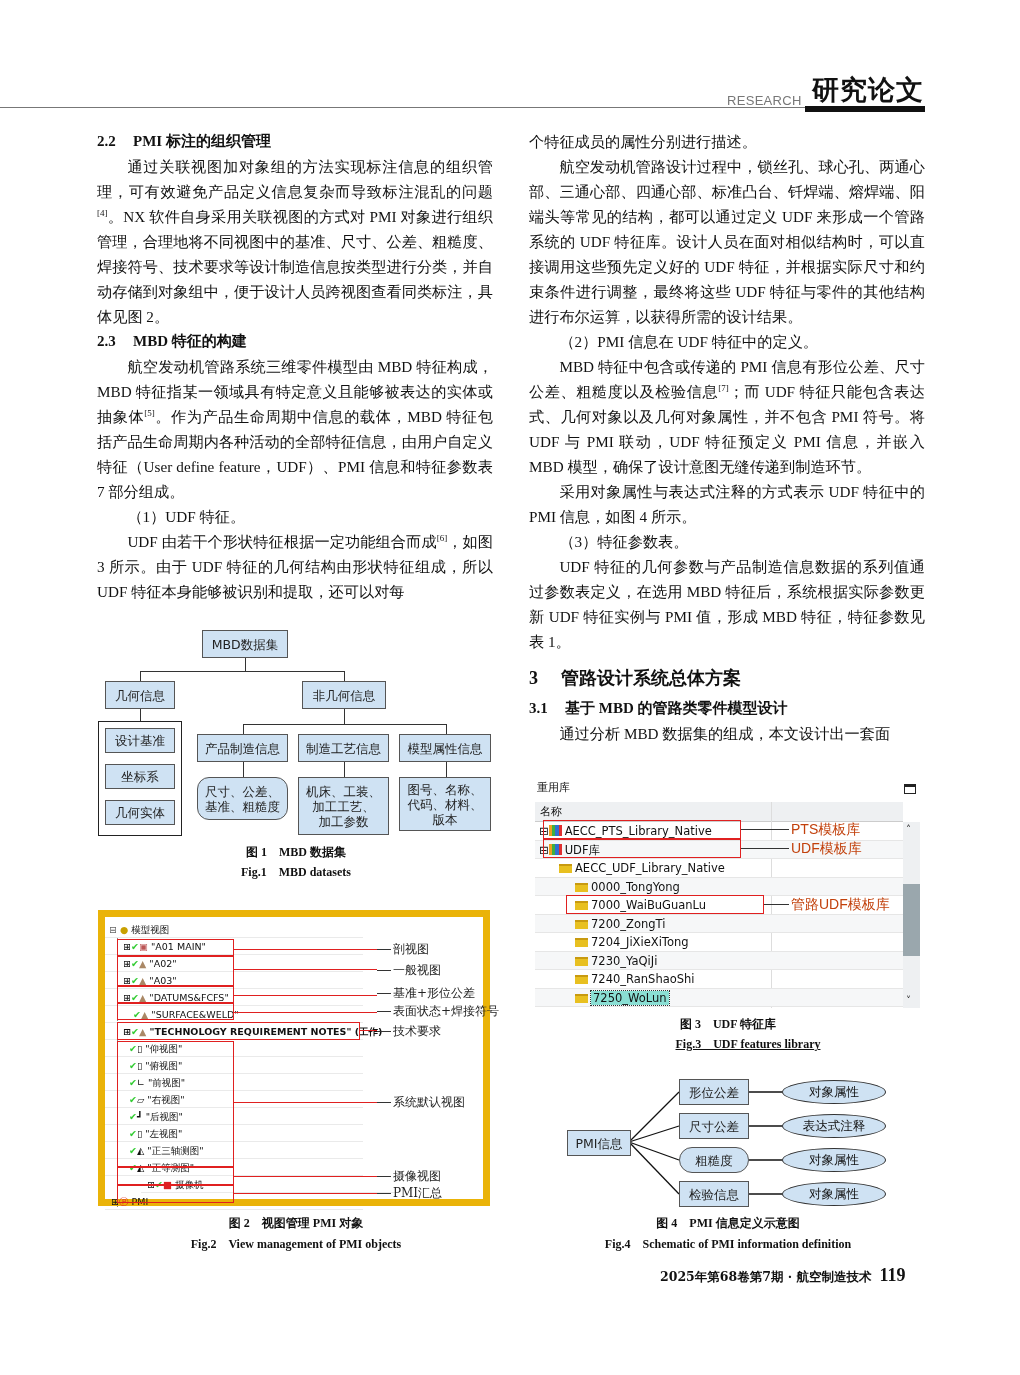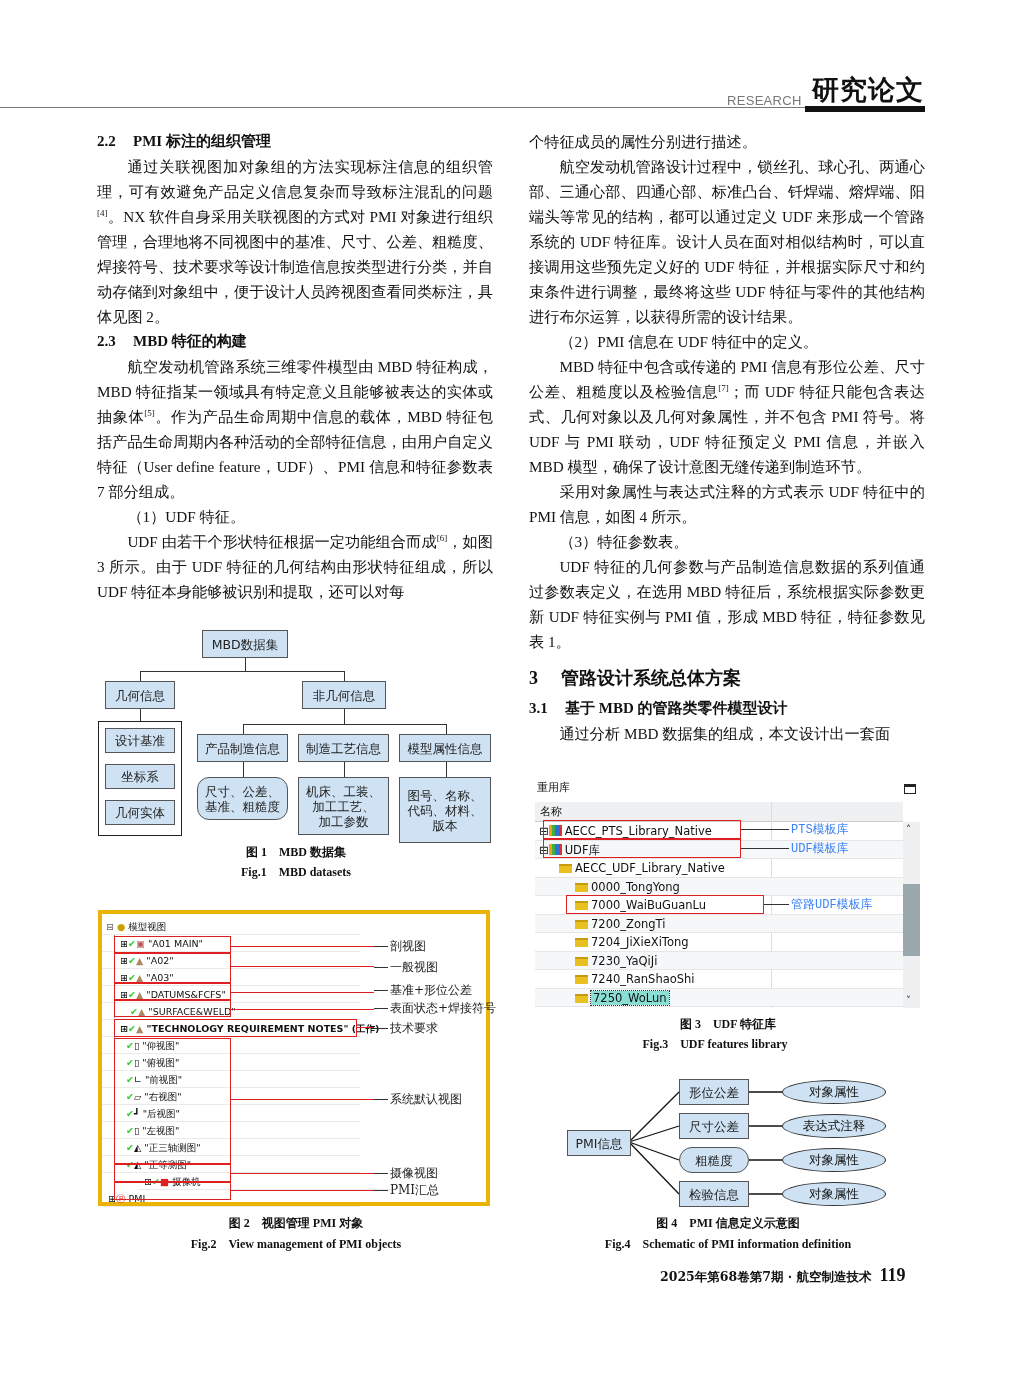--- a/index.html
+++ b/index.html
@@ -26,21 +26,21 @@
 
   
   .cap { position: absolute; text-align: center; font-size: 12px; font-weight: bold; line-height: 20px; }
 
   
   .fig1 { position: absolute; left: 96px; top: 628px; width: 400px; height: 210px; }
   .box { position: absolute; background: #cfe2f3; border: 1.5px solid #555; font-family: "DejaVu Sans", sans-serif; font-size: 12.5px; color: #222; display: flex; align-items: center; justify-content: center; text-align: center; line-height: 15px; }
   .ln { position: absolute; background: #333; }
 
   
-  .fig2 { position: absolute; left: 98px; top: 910px; width: 392px; height: 296px; border: 4px solid #eab308; background: #fff; }
+  .fig2 { position: absolute; left: 98px; top: 910px; width: 392px; height: 296px; border: 7px solid #eab308; background: #fff; }
   .tree2 { position: absolute; left: 0; top: 0; width: 258px; height: 294px; }
   .t2row { position: absolute; left: 0; width: 258px; height: 16.3px; border-bottom: 1px solid #eaeaea; font-family: "DejaVu Sans", sans-serif; font-size: 9.5px; line-height: 16px; white-space: nowrap; color: #111; }
   .t2row .chk { color: #3c3; font-weight: bold; }
   .redbox { position: absolute; border: 1.5px solid #e02020; }
   .redline { position: absolute; height: 1px; background: #e02020; }
   .lbl2 { position: absolute; left: 272px; font-family: "DejaVu Serif", serif; font-size: 12px; line-height: 14px; color: #222; white-space: nowrap; }
   .lbl2::before { content: ""; display: inline-block; width: 14px; height: 1px; background: #333; vertical-align: middle; margin-right: 2px; }
 
   
   .fig3 { position: absolute; left: 535px; top: 778px; width: 385px; height: 230px; background: #fff; }
@@ -48,21 +48,21 @@
   .t3max { position: absolute; right: 4px; top: 6px; width: 12px; height: 10px; border: 1.5px solid #222; border-top-width: 3px; }
   .t3head { position: absolute; left: 0; top: 24px; width: 368px; height: 20px; background: #eef0f2; border-bottom: 1px solid #ccc; font-family: "DejaVu Sans", sans-serif; font-size: 11px; line-height: 20px; padding-left: 5px; }
   .t3colsep { position: absolute; left: 236px; top: 24px; width: 1px; height: 206px; background: #ddd; }
   .t3row { position: absolute; left: 0; width: 368px; height: 18.5px; border-bottom: 1px solid #e6e6e6; font-family: "DejaVu Sans", sans-serif; font-size: 11.5px; line-height: 18px; white-space: nowrap; color: #111; }
   .t3row.alt { background: #f6f7f8; }
   .folder { display: inline-block; width: 13px; height: 9px; background: #e8c020; border-top: 2px solid #c89a10; margin-right: 3px; vertical-align: -1px; }
   .books { display: inline-block; width: 13px; height: 11px; margin-right: 3px; vertical-align: -1px; background: linear-gradient(90deg,#f0a020 0 25%,#40b040 25% 50%,#3070d0 50% 75%,#e03030 75%); }
   .t3scroll { position: absolute; right: 0; top: 44px; width: 17px; height: 186px; background: #eef0f2; }
   .t3thumb { position: absolute; right: 0; top: 106px; width: 17px; height: 72px; background: #9aa7ad; }
   .t3sel { background: #8adfd4; outline: 1px dotted #333; padding: 0 2px; }
-  .lbl3 { position: absolute; font-family: Liberation Mono, monospace; font-size: 12px; color: #3b82f6; white-space: nowrap; }
+  .lbl3 { position: absolute; font-family: Liberation Sans, sans-serif; font-size: 14px; color: #c2410c; white-space: nowrap; }
 
   
   .fig4 { position: absolute; left: 565px; top: 1075px; width: 330px; height: 135px; }
   .ell { position: absolute; background: #cfe2f3; border: 1.5px solid #333; border-radius: 50%; font-family: "DejaVu Sans", sans-serif; font-size: 12.5px; display: flex; align-items: center; justify-content: center; }
 
   .footer { position: absolute; left: 660px; top: 1265px; font-family: "DejaVu Serif", serif; font-weight: bold; font-size: 12.5px; white-space: nowrap; }
   .footer .pg { font-family: "Liberation Serif", serif; font-size: 18px; margin-left: 8px; }
 </style>
 </head>
 <body>
@@ -115,21 +115,21 @@
   <div class="box" style="left:202px;top:106px;width:91px;height:28px;">制造工艺信息</div>
   <div class="box" style="left:303px;top:106px;width:92px;height:28px;">模型属性信息</div>
   <div class="ln" style="left:147px;top:134px;width:1px;height:15px;"></div>
   <div class="ln" style="left:248px;top:134px;width:1px;height:15px;"></div>
   <div class="ln" style="left:350px;top:134px;width:1px;height:15px;"></div>
   <div class="box" style="left:101px;top:149px;width:91px;height:43px;white-space:pre-line;border-radius:12px;">尺寸、公差、
 基准、粗糙度</div>
   <div class="box" style="left:202px;top:149px;width:91px;height:58px;white-space:pre-line;">机床、工装、
 加工工艺、
 加工参数</div>
-  <div class="box" style="left:303px;top:149px;width:92px;height:66px;white-space:pre-line;">图号、名称、
+  <div class="box" style="left:303px;top:149px;width:92px;height:54px;white-space:pre-line;">图号、名称、
 代码、材料、
 版本</div>
 </div>
 <div class="cap" style="left:96px;top:842px;width:400px;">图 1　MBD 数据集</div>
 <div class="cap" style="left:96px;top:862px;width:400px;">Fig.1　MBD datasets</div>
 
 <div class="fig2">
   <div class="tree2">
     <div style="position:absolute;left:12px;top:20px;width:0;height:270px;border-left:1px dotted #888;"></div>
     <div class="t2row" style="top:5px;padding-left:4px;"><span style="color:#666">⊟</span> <span style="color:#c9a000">●</span> <span>模型视图</span></div>
@@ -202,21 +202,21 @@
   <div class="redbox" style="left:8px;top:61px;width:198px;height:19px;"></div>
   <div class="redbox" style="left:31px;top:117px;width:198px;height:19px;"></div>
   <div class="redline" style="left:206px;top:51px;width:48px;background:#333;"></div>
   <div class="redline" style="left:206px;top:70px;width:48px;background:#333;"></div>
   <div class="redline" style="left:229px;top:126px;width:25px;background:#333;"></div>
   <div class="lbl3" style="left:256px;top:43px;">PTS模板库</div>
   <div class="lbl3" style="left:256px;top:62px;">UDF模板库</div>
   <div class="lbl3" style="left:256px;top:118px;">管路UDF模板库</div>
 </div>
 <div class="cap" style="left:528px;top:1014px;width:400px;">图 3　UDF 特征库</div>
-<div class="cap" style="left:515px;top:1034px;width:400px;">Fig.3　UDF features library</div>
+<div class="cap" style="left:548px;top:1034px;width:400px;text-decoration:underline;">Fig.3　UDF features library</div>
 
 <div class="fig4">
   <svg style="position:absolute;left:0;top:0;" width="330" height="135">
     <line x1="64" y1="67" x2="114" y2="17" stroke="#111" stroke-width="1.3"></line>
     <line x1="64" y1="67" x2="114" y2="51" stroke="#111" stroke-width="1.3"></line>
     <line x1="64" y1="67" x2="114" y2="85" stroke="#111" stroke-width="1.3"></line>
     <line x1="64" y1="67" x2="114" y2="119" stroke="#111" stroke-width="1.3"></line>
     <line x1="184" y1="17" x2="217" y2="17" stroke="#111" stroke-width="1.3"></line>
     <line x1="184" y1="51" x2="217" y2="51" stroke="#111" stroke-width="1.3"></line>
     <line x1="184" y1="85" x2="217" y2="85" stroke="#111" stroke-width="1.3"></line>

